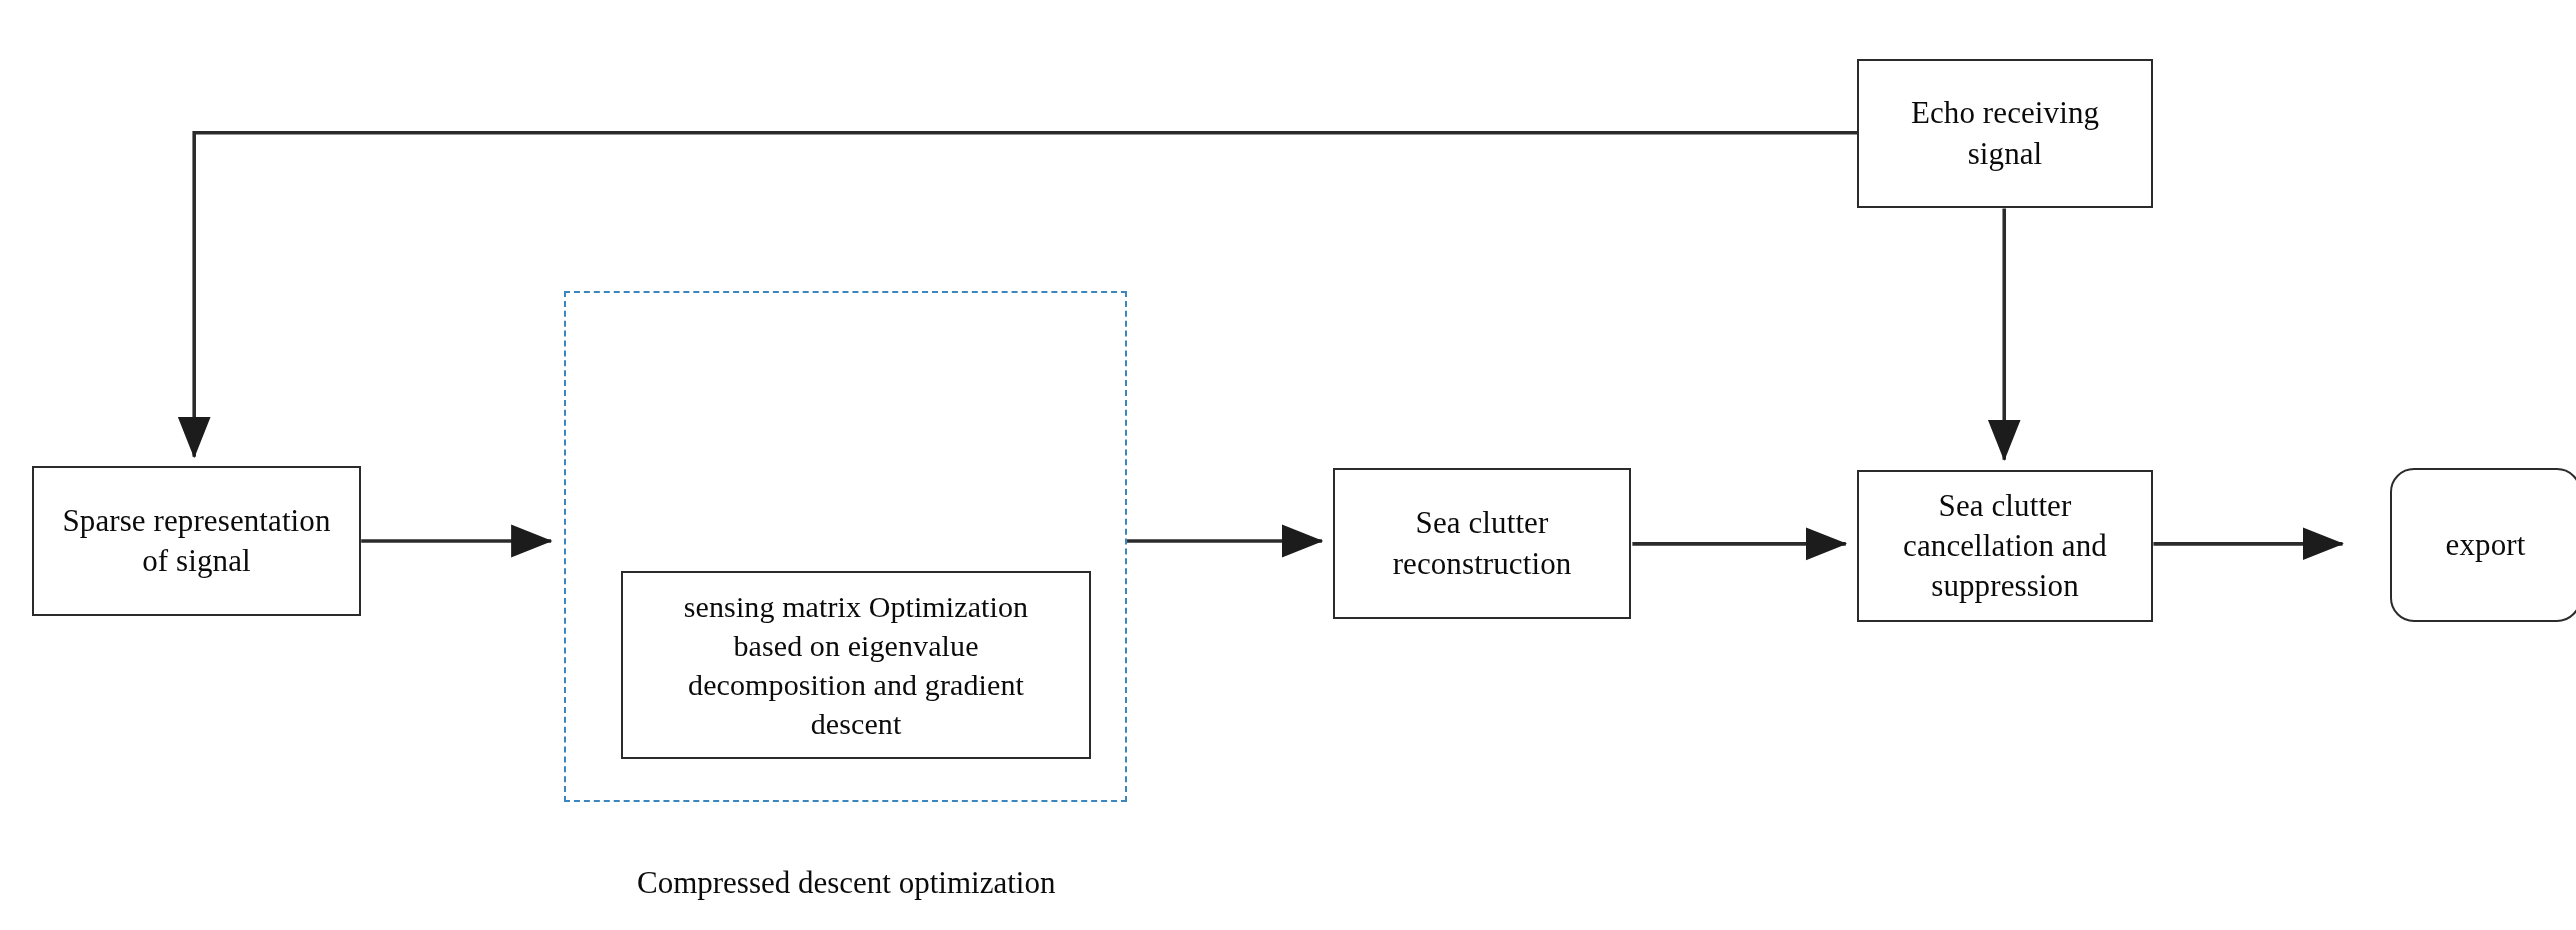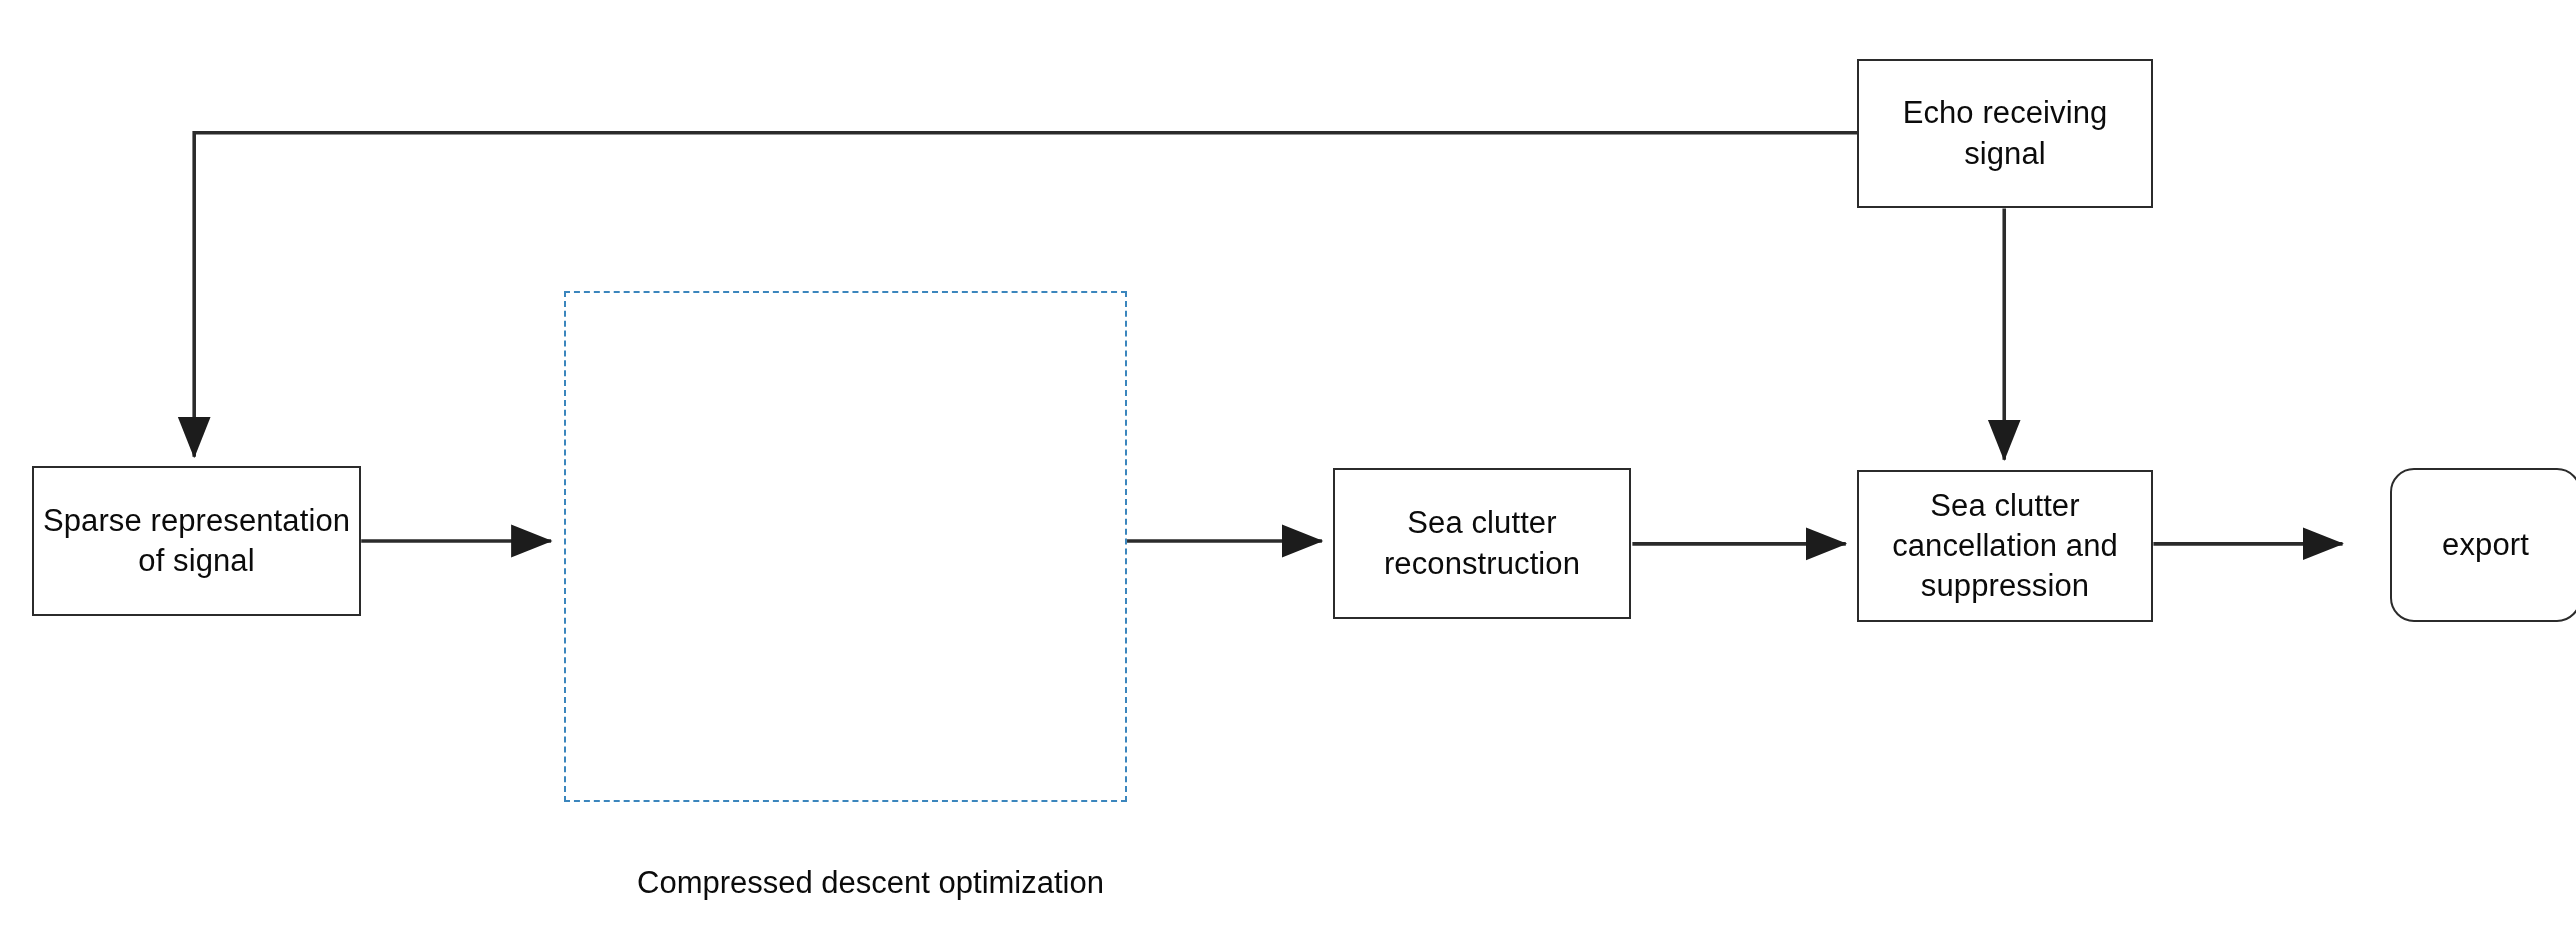--- a/index.html
+++ b/index.html
@@ -5,21 +5,21 @@
   html, body {
     margin: 0;
     padding: 0;
     background: #ffffff;
   }
   #canvas {
     position: relative;
     width: 2576px;
     height: 930px;
     background: #ffffff;
-    font-family: Liberation Sans, sans-serif;
+    font-family: Liberation Serif, serif;
     overflow: hidden;
   }
   svg.edges {
     position: absolute;
     left: 0;
     top: 0;
     width: 2576px;
     height: 930px;
     pointer-events: none;
   }
@@ -115,20 +115,26 @@
     <span class="node-label">Echo receiving
 signal</span>
   </div>
 
   <div class="node" id="node-sparse-rep">
     <span class="node-label">Sparse representation
 of signal</span>
   </div>
 
 
+  <div class="node" id="node-sensing-mx">
+    <span class="node-label">sensing matrix Optimization
+based on eigenvalue
+decomposition and gradient
+descent</span>
+  </div>
 
   <div class="node" id="node-sea-recon">
     <span class="node-label">Sea clutter
 reconstruction</span>
   </div>
 
   <div class="node" id="node-sea-cancel">
     <span class="node-label">Sea clutter
 cancellation and
 suppression</span>

